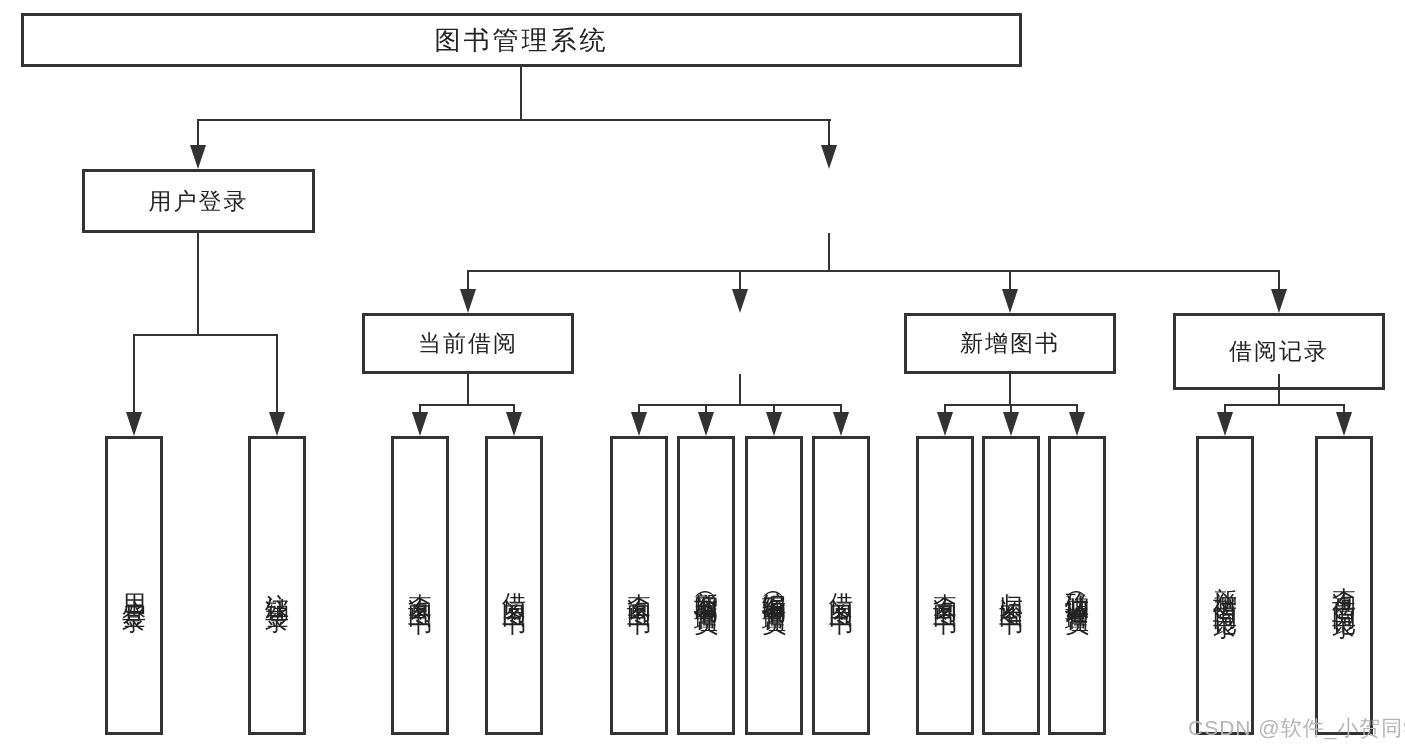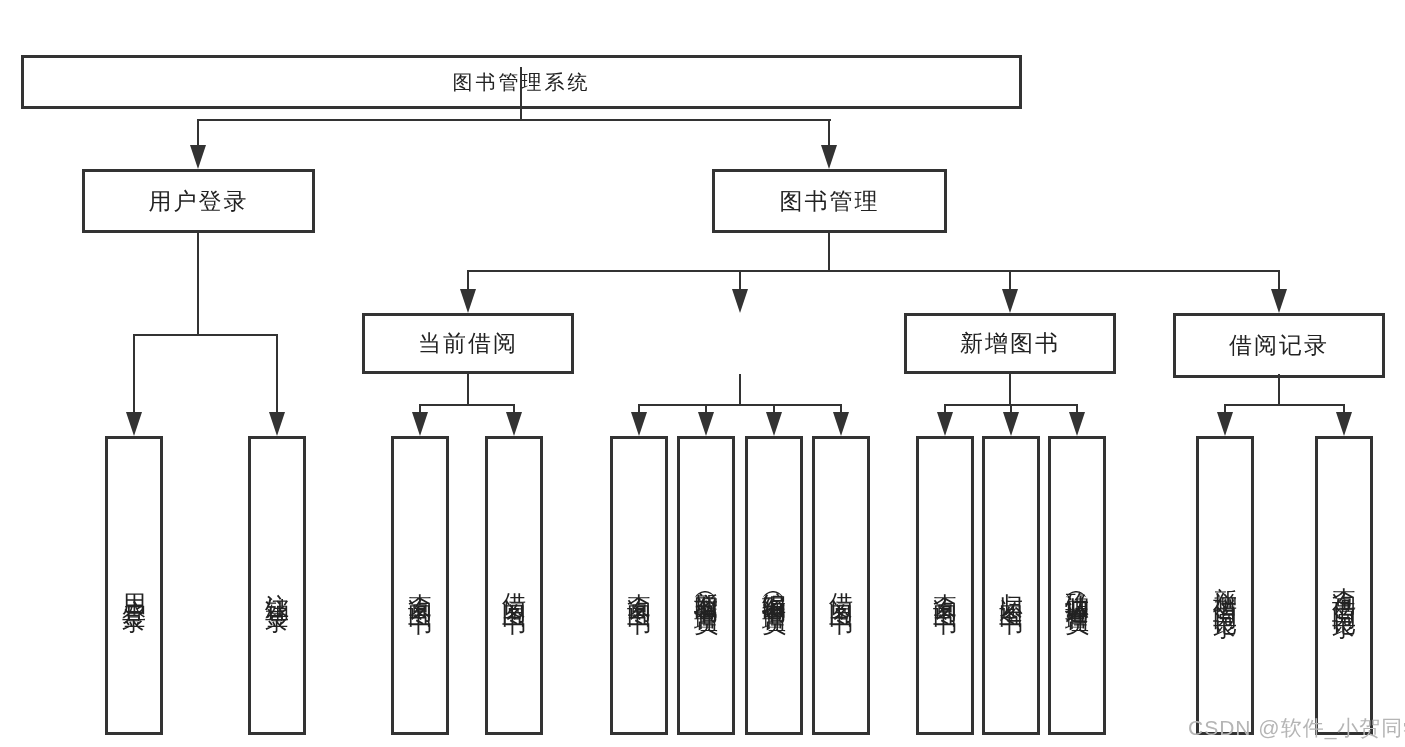--- a/index.html
+++ b/index.html
@@ -23,23 +23,22 @@
     display:flex;
     align-items:center;
     justify-content:center;
     text-align:center;
   }
   .hbox{
     font-size:23px;
     letter-spacing:2px;
   }
   .rootbox{
-    font-size:20px;
+    font-size:26px;
     letter-spacing:3px;
-    margin-top:42px;
   }
   .vbox{
     top:436px;
     width:58px;
     height:299px;
     writing-mode:vertical-lr;
     text-orientation:mixed;
     font-size:24px;
     letter-spacing:6px;
     line-height:1.0;
@@ -70,21 +69,20 @@
   <div class="box hbox rootbox" style="left:21px;top:13px;width:1001px;height:54px;">图书管理系统</div>
 
   <div class="vline" style="left:520px;top:67px;height:54px;"></div>
   <div class="hline" style="left:197px;top:119px;width:634px;"></div>
   <div class="vline" style="left:197px;top:119px;height:28px;"></div>
   <div class="arrow" style="left:190px;top:145px;"></div>
   <div class="vline" style="left:828px;top:119px;height:28px;"></div>
   <div class="arrow" style="left:821px;top:145px;"></div>
 
   <div class="box hbox" style="left:82px;top:169px;width:233px;height:64px;">用户登录</div>
-  <div class="box hbox" style="left:712px;top:169px;width:235px;height:64px;">图书管理</div>
 
   <div class="vline" style="left:197px;top:233px;height:103px;"></div>
   <div class="hline" style="left:133px;top:334px;width:145px;"></div>
   <div class="vline" style="left:133px;top:334px;height:80px;"></div>
   <div class="arrow" style="left:126px;top:412px;"></div>
   <div class="vline" style="left:276px;top:334px;height:80px;"></div>
   <div class="arrow" style="left:269px;top:412px;"></div>
 
   <div class="vline" style="left:828px;top:233px;height:39px;"></div>
   <div class="hline" style="left:467px;top:270px;width:813px;"></div>
@@ -92,21 +90,21 @@
   <div class="arrow" style="left:460px;top:289px;"></div>
   <div class="vline" style="left:739px;top:270px;height:20px;"></div>
   <div class="arrow" style="left:732px;top:289px;"></div>
   <div class="vline" style="left:1009px;top:270px;height:20px;"></div>
   <div class="arrow" style="left:1002px;top:289px;"></div>
   <div class="vline" style="left:1278px;top:270px;height:20px;"></div>
   <div class="arrow" style="left:1271px;top:289px;"></div>
 
   <div class="box hbox" style="left:362px;top:313px;width:212px;height:61px;">当前借阅</div>
   <div class="box hbox" style="left:904px;top:313px;width:212px;height:61px;">新增图书</div>
-  <div class="box hbox" style="left:1173px;top:313px;width:212px;height:65px;">借阅记录</div>
+  <div class="box hbox" style="left:1173px;top:313px;width:212px;height:77px;">借阅记录</div>
 
   <div class="vline" style="left:467px;top:374px;height:32px;"></div>
   <div class="hline" style="left:419px;top:404px;width:96px;"></div>
   <div class="vline" style="left:419px;top:404px;height:12px;"></div>
   <div class="arrow" style="left:412px;top:412px;"></div>
   <div class="vline" style="left:513px;top:404px;height:12px;"></div>
   <div class="arrow" style="left:506px;top:412px;"></div>
 
   <div class="vline" style="left:739px;top:374px;height:32px;"></div>
   <div class="hline" style="left:638px;top:404px;width:204px;"></div>

